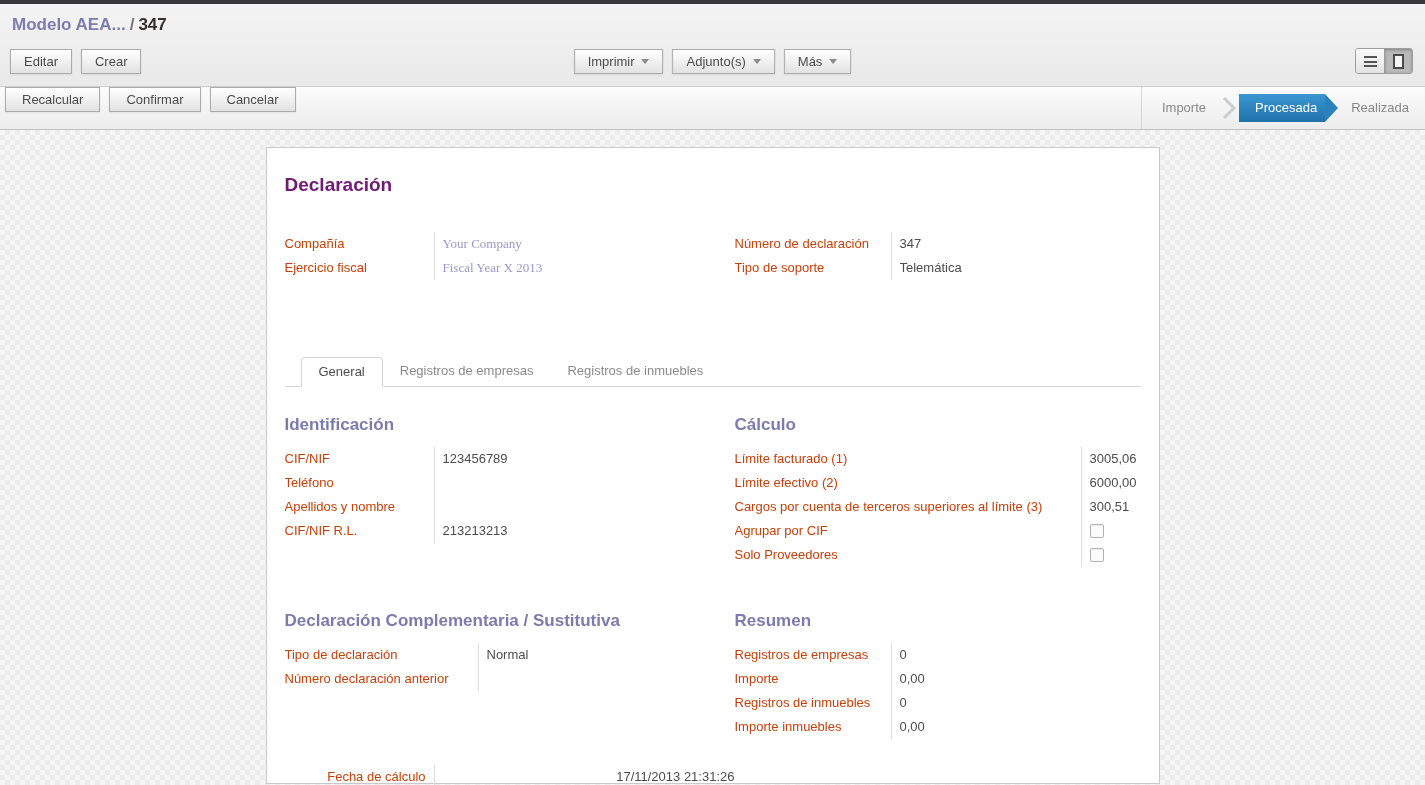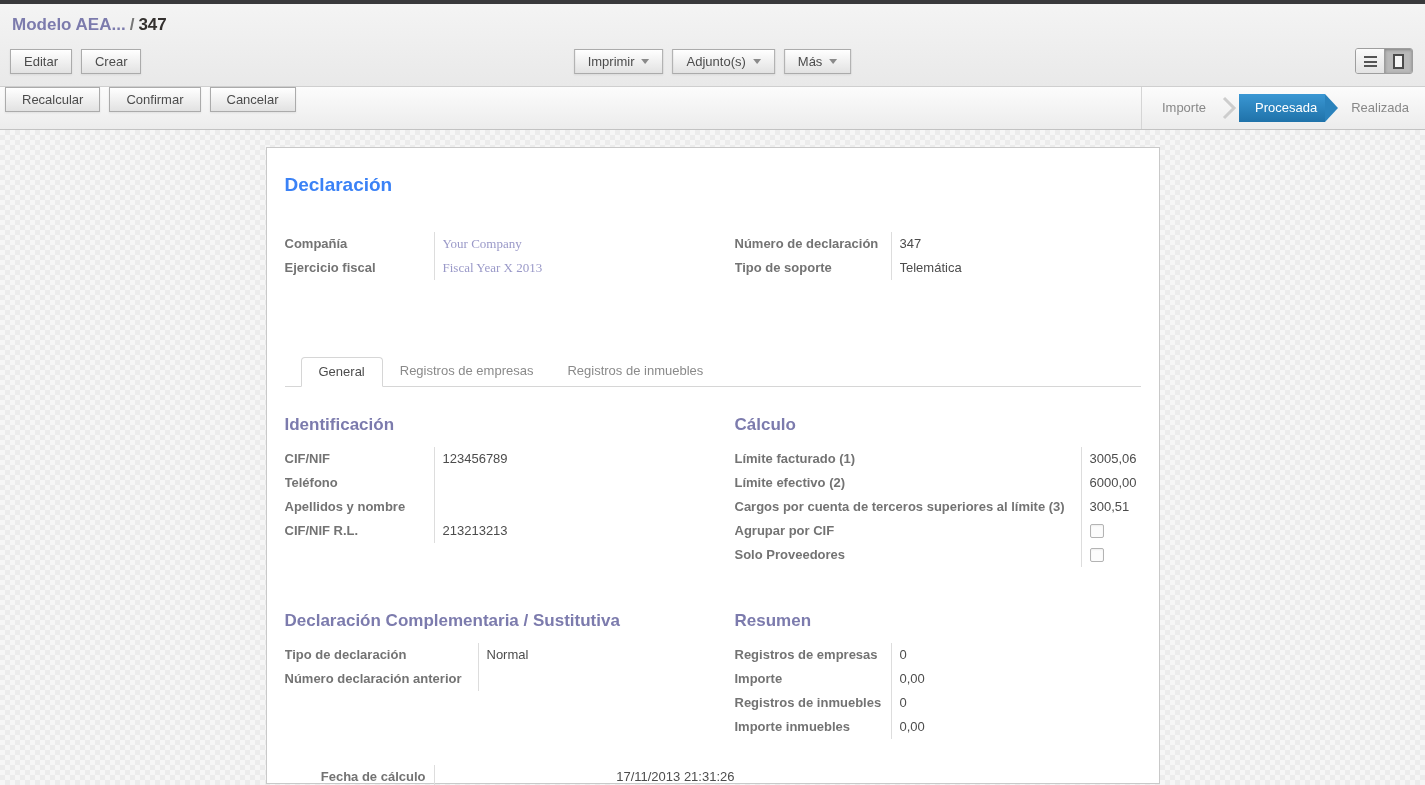--- a/index.html
+++ b/index.html
@@ -47,28 +47,28 @@
   .sb-active::after { content:""; position:absolute; right:-13px; top:0; width:0; height:0;
     border-top:14px solid transparent; border-bottom:14px solid transparent; border-left:13px solid #2a82bc; z-index:2; }
   .sb-after-active { padding-left:26px; }
 
   
   .main { height:663px;
     background:conic-gradient(#ececec 0 25%, #f6f6f6 0 50%, #ececec 0 75%, #f6f6f6 0);
     background-size:10px 10px; }
   .sheet { width:894px; height:637px; margin:0 auto; position:relative; top:17px; background:#fff;
     border:1px solid #c9c9c9; padding:26px 18px 0 18px; }
-  .sheet-title { font-size:19px; font-weight:bold; color:#3b82f6; }
+  .sheet-title { font-size:19px; font-weight:bold; color:#701a75; }
   .section-title { font-size:17px; font-weight:bold; color:#7c7bad; margin-bottom:12px; }
 
   .fgroup { display:flex; }
   .labels-col { flex:0 0 auto; }
   .values-col { flex:1 1 auto; border-left:1px solid #ddd; padding-left:8px; min-width:0; }
   .frow { height:24px; line-height:24px; font-size:13px; white-space:nowrap; overflow:hidden; }
-  .flabel { font-weight:bold; color:#737373; padding-right:8px; }
+  .flabel { font-weight:normal; color:#c2410c; padding-right:8px; }
   .fvalue { color:#4c4c4c; }
   .fvalue.link { color:#9a99c8; cursor:pointer;font-family:Liberation Serif, serif; }
   .checkbox { width:14px; height:14px; margin-top:5px; border:1px solid #b3b3b3; border-radius:2px;
     background:#fcfcfc; box-shadow:inset 0 1px 2px rgba(0,0,0,.06); cursor:pointer; }
 
   .hdr-fields { display:flex; margin-top:36px; }
   .hdr-left { width:450px; flex:0 0 auto; }
   .hdr-right { flex:1 1 auto; }
   .hdr-left .labels-col { width:149px; }
   .hdr-right .labels-col { width:156px; }

